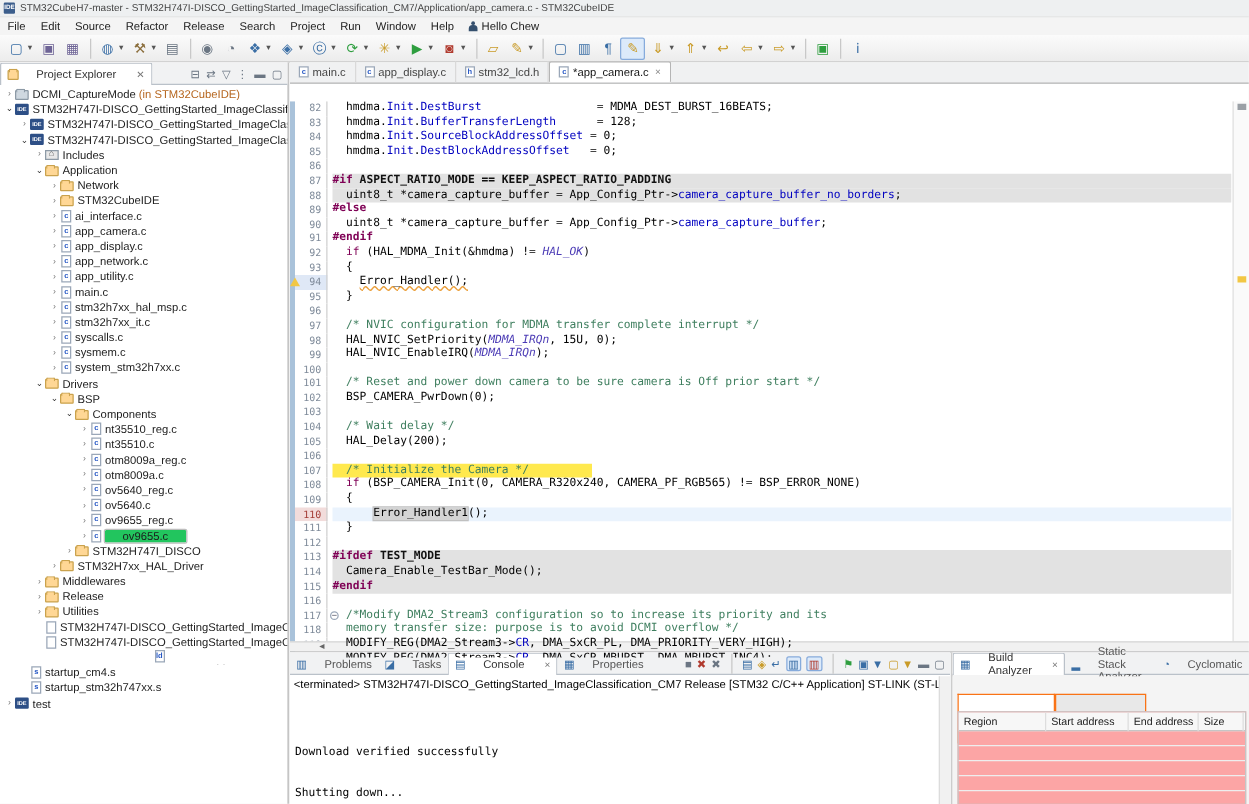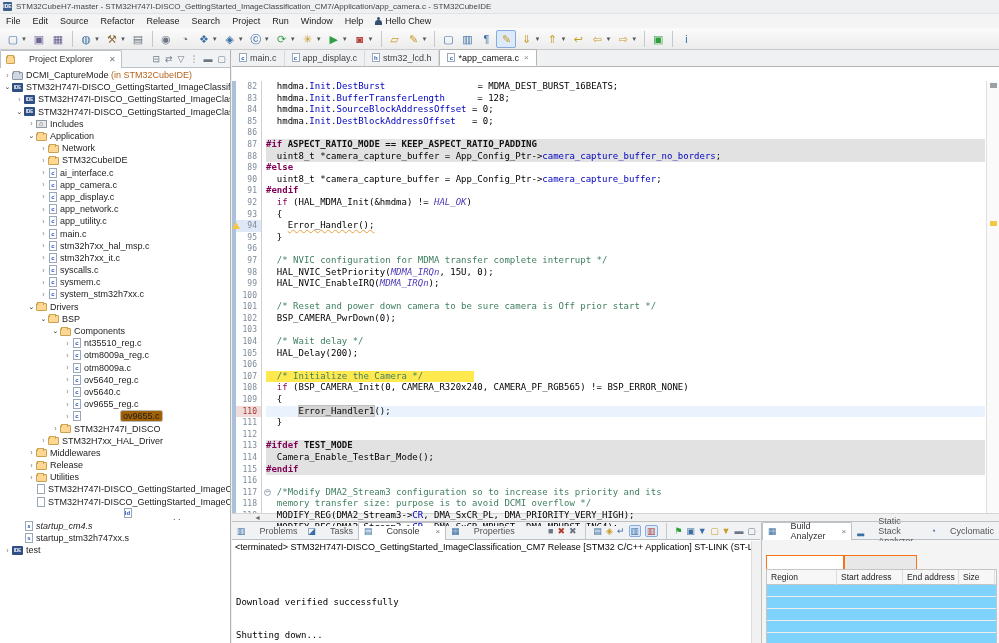--- a/index.html
+++ b/index.html
@@ -35,21 +35,21 @@
   .view-tab { display:flex; align-items:center; gap:14px; background:#fff; border:1px solid #bac1c9; border-bottom:none; height:18px; padding:0 5px; border-radius:2px 2px 0 0; color:#333; }
   .view-tab.inactive { background:transparent; border:none; color:#555; }
   .vt-close { font-size:8px; color:#777; margin-left:2px; }
   .vh-icons { margin-left:auto; display:flex; align-items:center; gap:5px; padding-right:4px; color:#6b7683; font-size:9px; }
   .tree { position:absolute; top:19px; left:0; right:0; bottom:0; overflow:hidden; font-size:9px; color:#1c1c1c; }
   .trow { height:12.2px; display:flex; align-items:center; white-space:nowrap; }
   .texp { width:9px; font-size:7px; color:#777; text-align:center; flex:none; }
   .texp.open { color:#333; }
   .tico { width:11px; height:9px; flex:none; margin-right:3px; position:relative; }
   .tlabel { overflow:hidden; }
-  .tsel { background:#a16207; outline:1px solid #bdbdbd; border-radius:1px; padding:0 2px;margin-left:37px; }
+  .tsel { background:#22c55e; outline:1px solid #bdbdbd; border-radius:1px; padding:0 14px; }
   .suffix { color:#b5651d; }
   .ico-folder { background:#ffd795; border:1px solid #caa24d; border-radius:1px; height:8px; margin-top:1px; }
   .ico-folder:before { content:""; position:absolute; top:-2px; left:0; width:5px; height:2px; background:#ffd795; border:1px solid #caa24d; border-bottom:none; border-radius:1px 1px 0 0; }
   .ico-folder.gray { background:#cfd8e0; border-color:#8d9aa6; } .ico-folder.gray:before { background:#cfd8e0; border-color:#8d9aa6; }
   .ico-doc { background:#fff; border:1px solid #9aa7b8; width:8px; margin-left:1px; height:10px; font-size:6px; color:#2456c4; text-align:center; line-height:9px; font-weight:bold; }
   .ico-proj { background:#2d4f86; border-radius:1px; color:#fff; font-size:4.5px; text-align:center; line-height:9px; font-weight:bold; }
   .ico-inc { background:#e8e8e8; border:1px solid #8d9aa6; height:8px; margin-top:1px; }
   .ico-inc:before { content:"⌂"; font-size:7px; color:#555; position:absolute; left:2px; top:-1px; }
 
   
@@ -90,21 +90,21 @@
   .term-line { font-size:9px; color:#000; padding:2px 0 1px 3px; white-space:nowrap; overflow:hidden; }
   .cons-out { font-family:"DejaVu Sans Mono","Liberation Mono",monospace; font-size:9px; color:#000; padding-left:4px; }
   .cons-out div { height:11px; line-height:11px; white-space:pre; }
   .vscroll { position:absolute; right:0; top:19px; width:9px; bottom:0; background:#f1f1f1; border-left:1px solid #dcdcdc; }
 
   .banalyzer { position:absolute; left:529px; top:0; width:238px; height:122px; background:#f4f4f4; border-left:1px solid #c0c0c0; }
   .ba-body { position:absolute; top:19px; left:0; right:0; bottom:0; background:#f4f4f4; }
   .subtabs { position:absolute; top:14px; left:4px; display:flex; font-size:8.5px; }
   .subtab { padding:14px 6px; border:1px solid #f97316; background:#e8e8e8; color:#333; }
   .subtab.active { background:#fff; border-bottom-color:#fff; }
-  .ba-table { position:absolute; top:28px; left:4px; right:2px; bottom:0; background:#7dd3fc; border:1px solid #c5c5c5; font-size:8.5px; }
+  .ba-table { position:absolute; top:28px; left:4px; right:2px; bottom:0; background:#fca5a5; border:1px solid #c5c5c5; font-size:8.5px; }
   .ba-cols { display:flex; border-bottom:1px solid #c5c5c5; background:#f7f7f7; height:15px; align-items:center; color:#222; }
   .ba-col { padding-left:4px; border-right:1px solid #ddd; height:15px; line-height:15px; overflow:hidden; white-space:nowrap; }
   .ba-row { height:12px; border-bottom:1px solid #eee; }
 </style>
 </head>
 <body>
 
 <div class="app">
 
   <div class="titlebar">
@@ -365,20 +365,25 @@
           <span class="tlabel">Components</span>
         </div>
         <div class="trow" style="padding-left: 63px;">
           <span class="texp">›</span>
           <span class="tico ico-doc">c</span>
           <span class="tlabel">nt35510_reg.c</span>
         </div>
         <div class="trow" style="padding-left: 63px;">
           <span class="texp">›</span>
           <span class="tico ico-doc">c</span>
+          <span class="tlabel">nt35510.c</span>
+        </div>
+        <div class="trow" style="padding-left: 63px;">
+          <span class="texp">›</span>
+          <span class="tico ico-doc">c</span>
           <span class="tlabel">otm8009a_reg.c</span>
         </div>
         <div class="trow" style="padding-left: 63px;">
           <span class="texp">›</span>
           <span class="tico ico-doc">c</span>
           <span class="tlabel">otm8009a.c</span>
         </div>
         <div class="trow" style="padding-left: 63px;">
           <span class="texp">›</span>
           <span class="tico ico-doc">c</span>
@@ -432,21 +437,21 @@
         <div class="trow" style="padding-left: 27px;">
           <span class="texp"></span>
           <span class="tico ico-doc"></span>
           <span class="tlabel">STM32H747I-DISCO_GettingStarted_ImageClassifica</span>
         </div>
         <div class="trow" style="padding-left: 27px; flex-direction: column;">
           <span class="texp"></span>
           <span class="tico ico-doc">ld</span>
           <span class="tlabel">STM32H747XIHx_CM7.ld</span>
         </div>
-        <div class="trow" style="padding-left: 15px; font-style: italic;">
+        <div class="trow" style="padding-left: 15px;">
           <span class="texp"></span>
           <span class="tico ico-doc">s</span>
           <span class="tlabel">startup_cm4.s</span>
         </div>
         <div class="trow" style="padding-left: 15px;">
           <span class="texp"></span>
           <span class="tico ico-doc">s</span>
           <span class="tlabel">startup_stm32h747xx.s</span>
         </div>
         <div class="trow" style="padding-left: 3px;">

